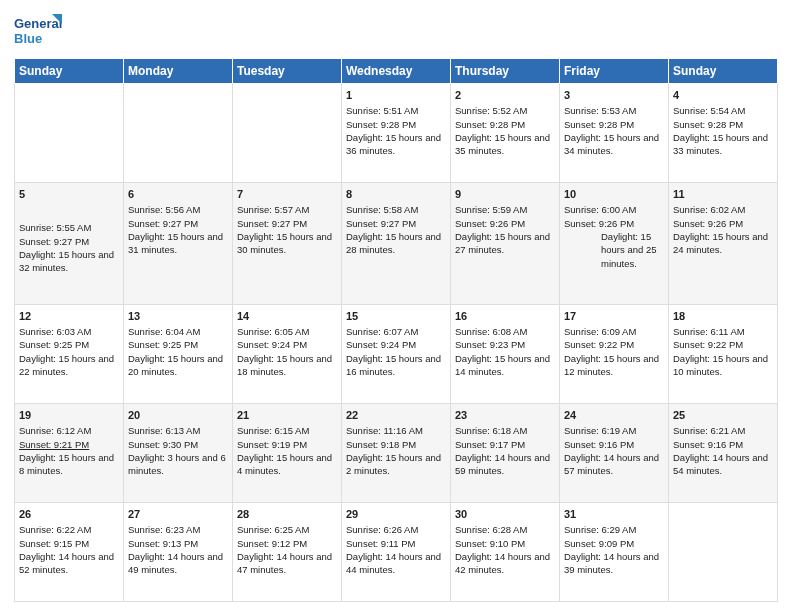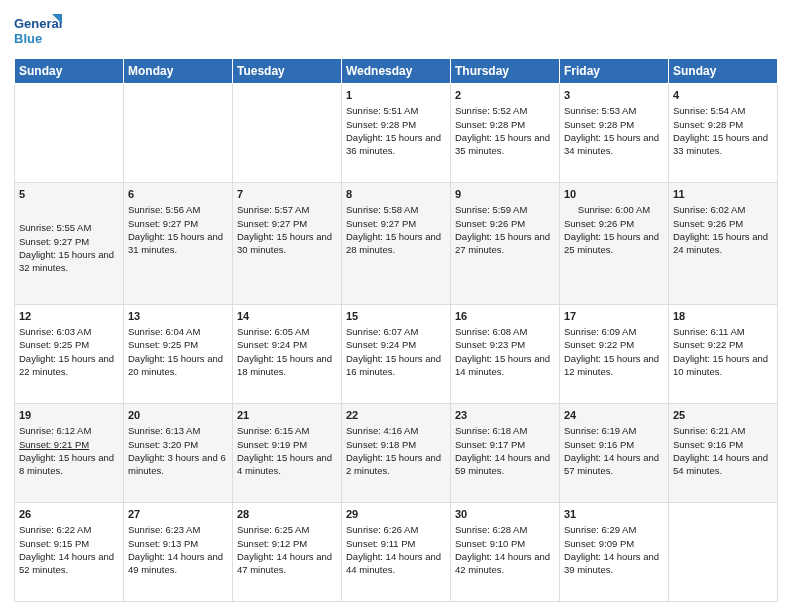--- a/index.html
+++ b/index.html
@@ -167,23 +167,23 @@
             <span style="display: block;">Daylight: 15 hours and 28 minutes.</span>
           </td>
           <td>
             <span class="day-number">9</span>
             <span style="display: block;">Sunrise: 5:59 AM</span>
             <span style="display: block;">Sunset: 9:26 PM</span>
             <span style="display: block;">Daylight: 15 hours and 27 minutes.</span>
           </td>
           <td>
             <span class="day-number">10</span>
-            <span style="display: block; text-align: center;">Sunrise: 6:00 AM</span>
+            <span style="display: block;">Sunrise: 6:00 AM</span>
             <span style="display: block;">Sunset: 9:26 PM</span>
-            <span style="display: block;">Daylight: 15 hours and 25 minutes.</span>
+            <span style="display: block; margin-left: 37px;">Daylight: 15 hours and 25 minutes.</span>
           </td>
           <td>
             <span class="day-number">11</span>
             <span style="display: block;">Sunrise: 6:02 AM</span>
             <span style="display: block;">Sunset: 9:26 PM</span>
             <span style="display: block;">Daylight: 15 hours and 24 minutes.</span>
           </td>
         </tr>
         <tr>
           <td>
@@ -232,32 +232,32 @@
         <tr>
           <td>
             <span class="day-number">19</span>
             <span style="display: block;">Sunrise: 6:12 AM</span>
             <span style="display: block; text-decoration: underline;">Sunset: 9:21 PM</span>
             <span style="display: block;">Daylight: 15 hours and 8 minutes.</span>
           </td>
           <td>
             <span class="day-number">20</span>
             <span style="display: block;">Sunrise: 6:13 AM</span>
-            <span style="display: block;">Sunset: 3:20 PM</span>
+            <span style="display: block;">Sunset: 9:30 PM</span>
             <span style="display: block;">Daylight: 3 hours and 6 minutes.</span>
           </td>
           <td>
             <span class="day-number">21</span>
             <span style="display: block;">Sunrise: 6:15 AM</span>
             <span style="display: block;">Sunset: 9:19 PM</span>
             <span style="display: block;">Daylight: 15 hours and 4 minutes.</span>
           </td>
           <td>
             <span class="day-number">22</span>
-            <span style="display: block;">Sunrise: 4:16 AM</span>
+            <span style="display: block;">Sunrise: 11:16 AM</span>
             <span style="display: block;">Sunset: 9:18 PM</span>
             <span style="display: block;">Daylight: 15 hours and 2 minutes.</span>
           </td>
           <td>
             <span class="day-number">23</span>
             <span style="display: block;">Sunrise: 6:18 AM</span>
             <span style="display: block;">Sunset: 9:17 PM</span>
             <span style="display: block;">Daylight: 14 hours and 59 minutes.</span>
           </td>
           <td>

